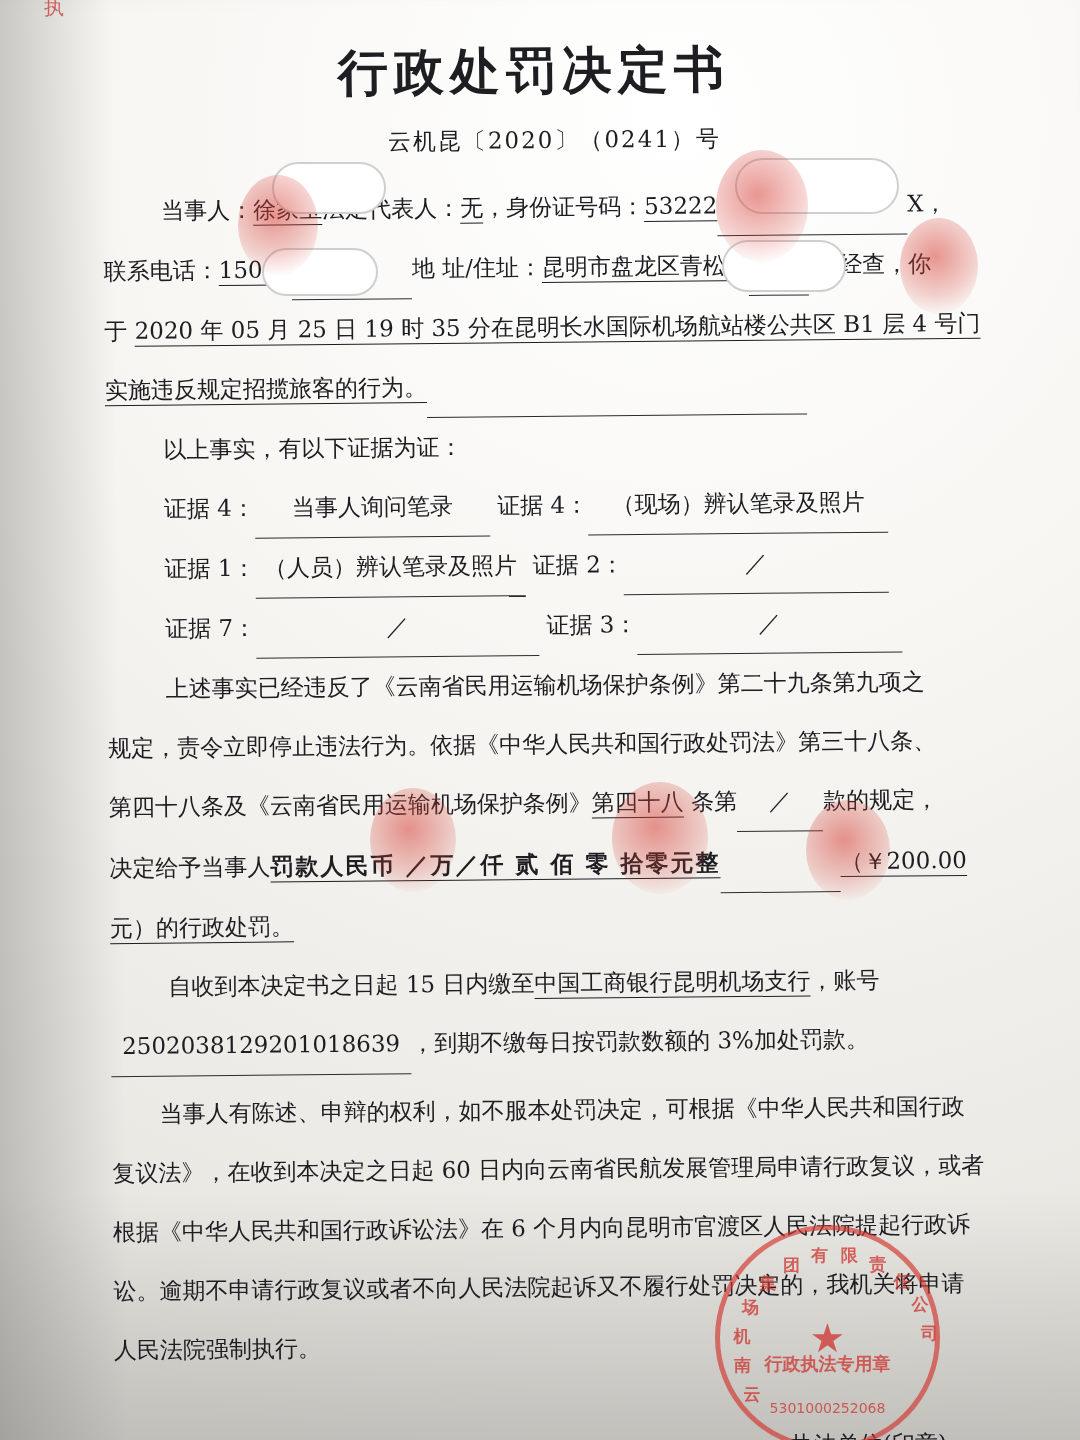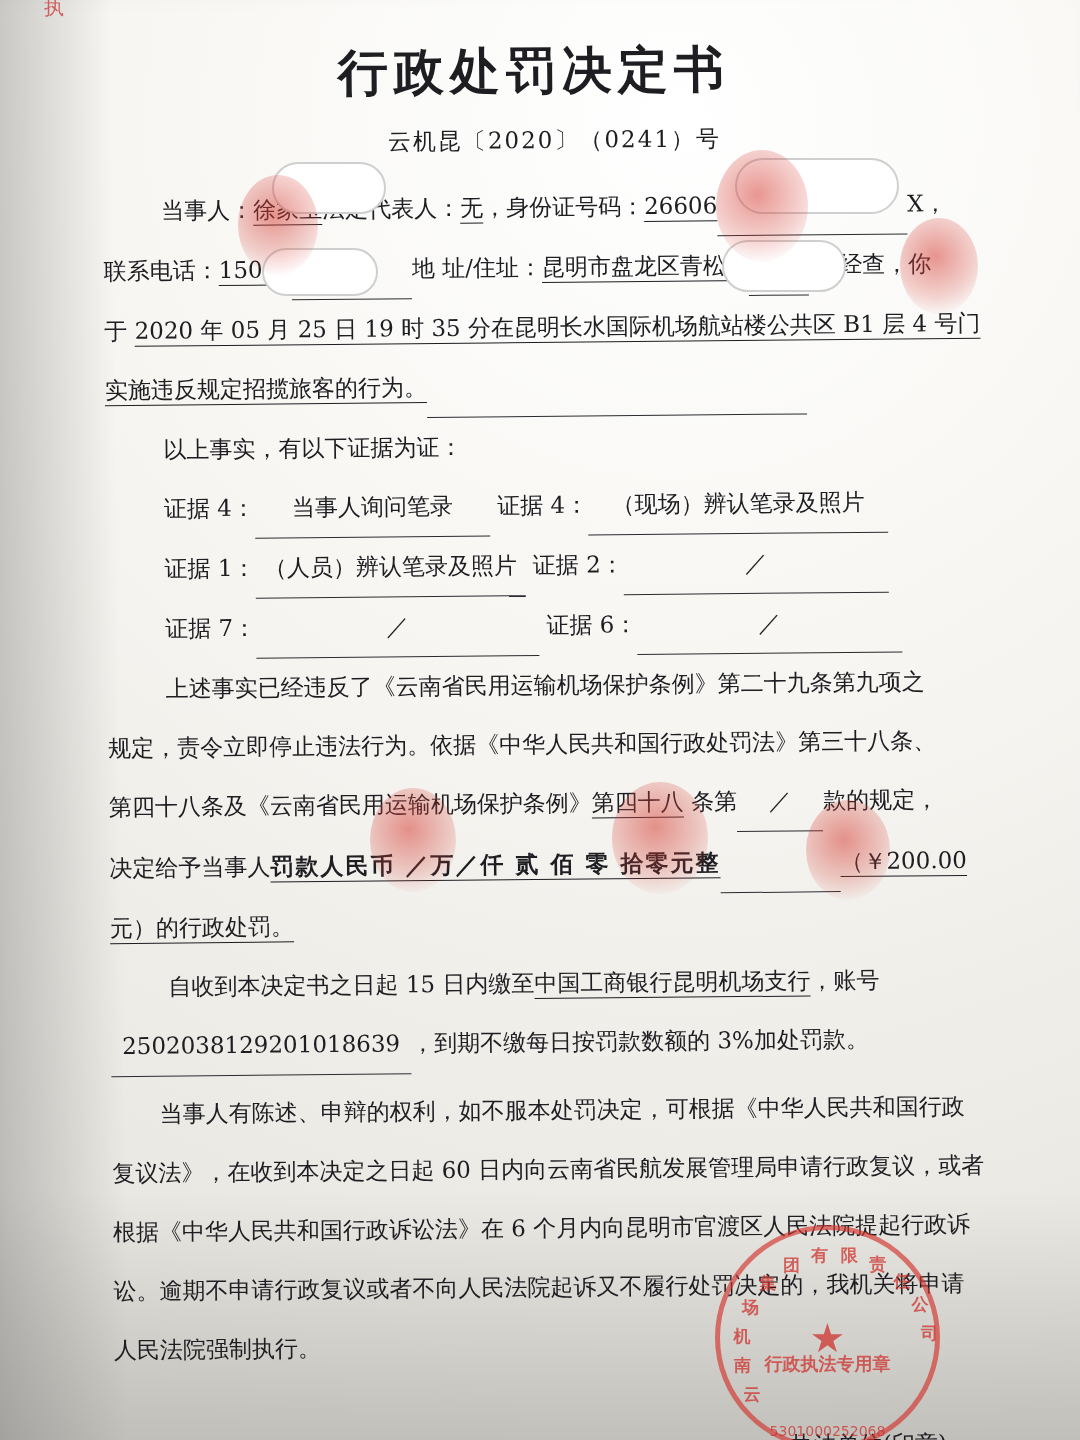--- a/index.html
+++ b/index.html
@@ -141,21 +141,21 @@
   .stamp .star {
     position: absolute;
     left: 50%; top: 50%;
     transform: translate(-50%,-50%);
     font-size: 40px;
     line-height: 40px;
   }
   .stamp .bottom-text {
     position: absolute;
     left: 0;
-    bottom: 6px;
+    bottom: 29px;
     width: 100%;
     text-align: center;
     font-size: 14px;
     font-family: "DejaVu Sans", sans-serif;
   }
   .stamp .mid-text {
     position: absolute;
     left: 0;
     top: 122px;
     width: 100%;
@@ -185,21 +185,21 @@
 
   <div class="content">
 
     <div class="title">行政处罚决定书</div>
 
     <div class="docnum">云机昆〔2020〕（0241）号</div>
 
     <div class="body">
 
       <div class="line indent">
-        <span>当事人：</span><span class="u">徐家玉</span><span>法定代表人：</span><span class="u">无</span>，<span>身份证号码：</span><span class="u">26606</span><span class="fill" style="width:190px">&nbsp;</span><span>X，</span>
+        <span>当事人：</span><span class="u">徐家玉</span><span>法定代表人：</span><span class="u">无</span>，<span>身份证号码：</span><span class="u">53222</span><span class="fill" style="width:190px">&nbsp;</span><span>X，</span>
       </div>
 
       <div class="line">
         <span>联系电话：</span><span class="u">15087</span><span class="fill" style="width:120px">&nbsp;</span><span>地 址/住址：</span><span class="u">昆明市盘龙区青松路</span><span class="fill" style="width:60px">&nbsp;</span><span class="u">号</span>&nbsp;<span>经查，你</span>
       </div>
 
       <div class="line">
         <span>于</span>&nbsp;<span class="u">2020 年 05 月 25 日 19 时 35 分</span><span class="u">在昆明长水国际机场航站楼公共区 B1 层 4 号门</span>
       </div>
 
@@ -211,21 +211,21 @@
 
       <div class="ev-row">
         <span class="ev-label">证据 4：</span><span class="fill" style="width:235px">当事人询问笔录</span>&nbsp;<span class="ev-label">证据 4：</span><span class="fill" style="width:300px">（现场）辨认笔录及照片</span>
       </div>
 
       <div class="ev-row">
         <span class="ev-label">证据 1：</span><span class="fill" style="width:270px">（人员）辨认笔录及照片</span>&nbsp;<span class="ev-label">证据 2：</span><span class="fill" style="width:265px">／</span>
       </div>
 
       <div class="ev-row">
-        <span class="ev-label">证据 7：</span><span class="fill" style="width:283px">／</span>&nbsp;<span class="ev-label">证据 6：</span><span class="fill" style="width:265px">／</span>
+        <span class="ev-label">证据 7：</span><span class="fill" style="width:283px">／</span>&nbsp;<span class="ev-label">证据 3：</span><span class="fill" style="width:265px">／</span>
       </div>
 
       <div class="line indent">上述事实已经违反了《云南省民用运输机场保护条例》第二十九条第九项之</div>
       <div class="line">规定，责令立即停止违法行为。依据《中华人民共和国行政处罚法》第三十八条、</div>
 
       <div class="line">
         <span>第四十八条及《云南省民用运输机场保护条例》</span><span class="u">第四十八</span>&nbsp;<span>条第</span><span class="fill" style="width:86px">／</span><span>款的规定，</span>
       </div>
 
       <div class="line">

